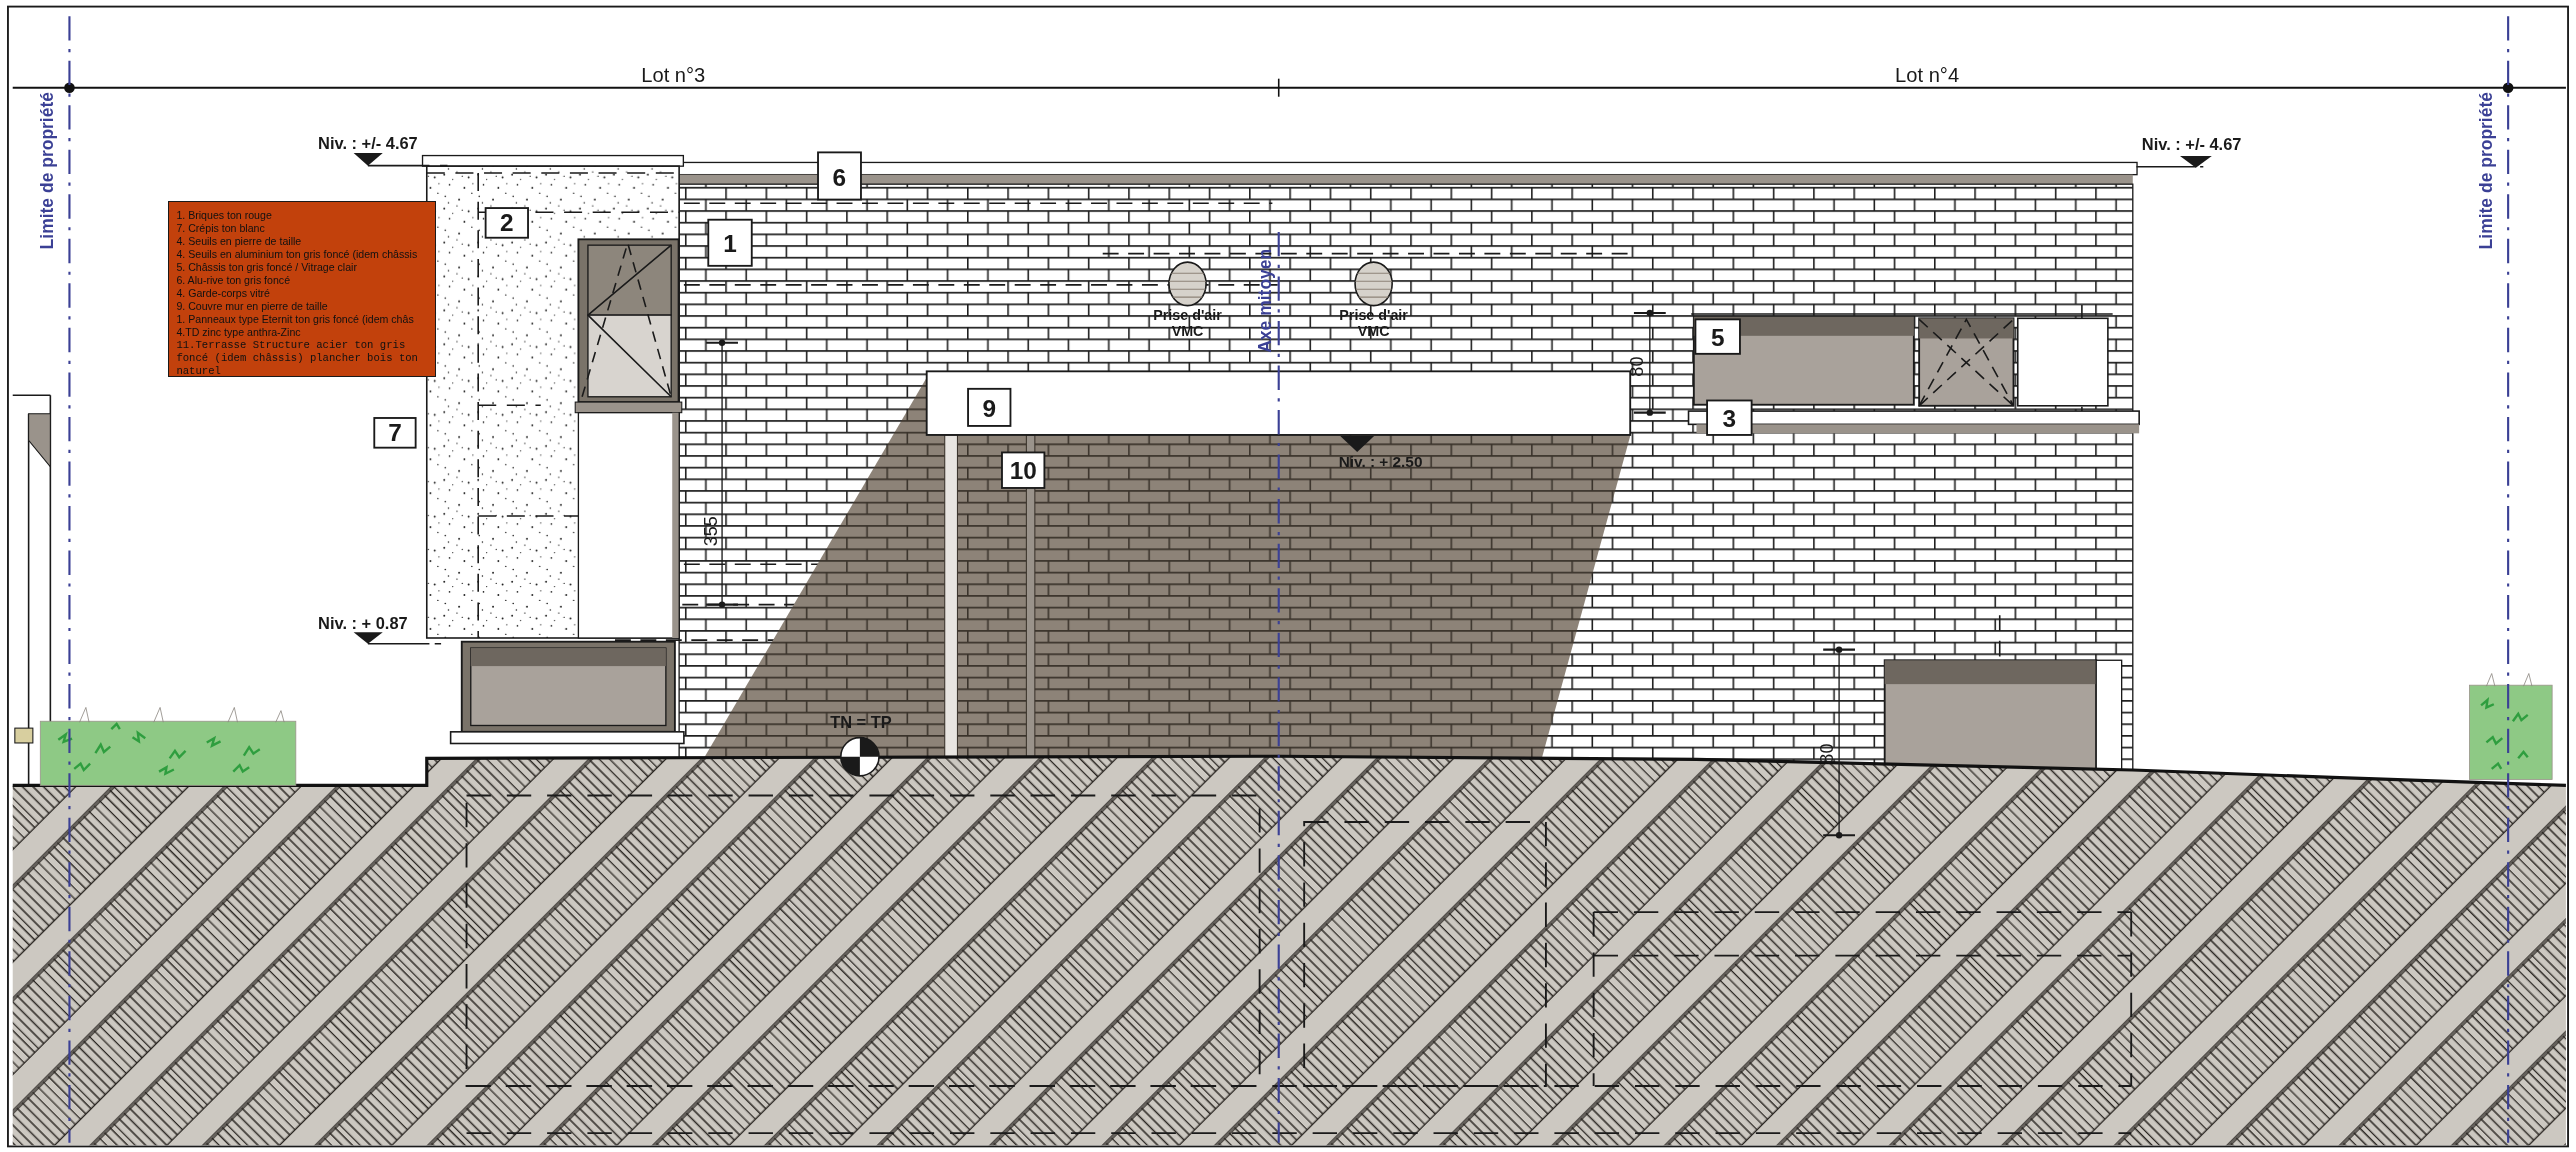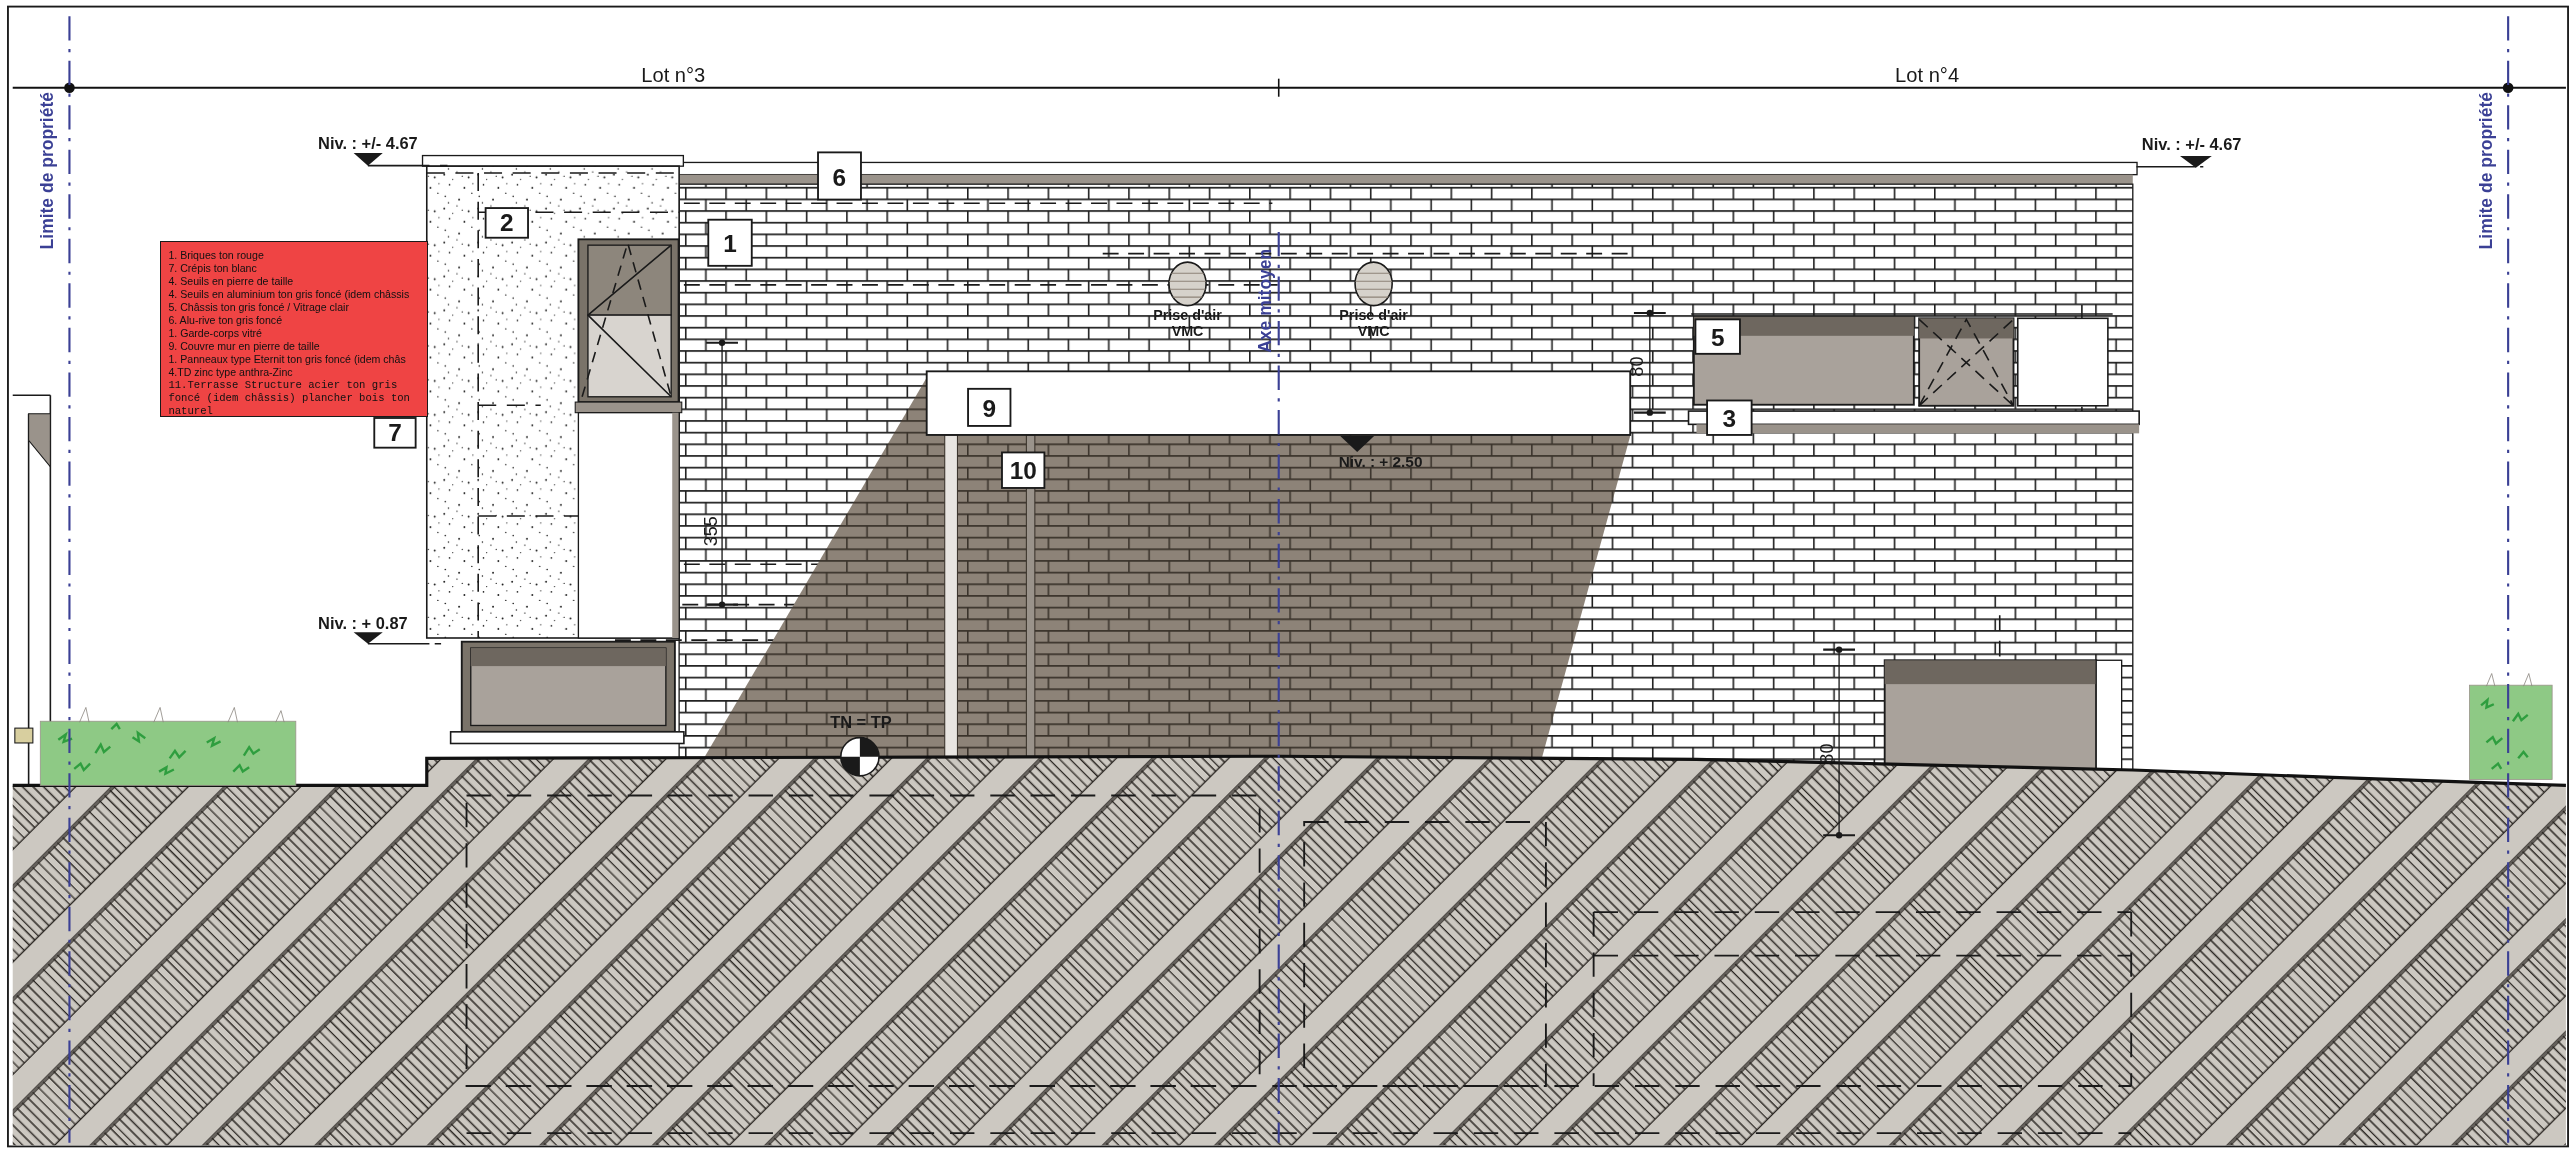--- a/index.html
+++ b/index.html
@@ -1,22 +1,22 @@
 <!DOCTYPE html>
 <html style="font-size:8.5px"><head>
 <meta charset="utf-8">
 <style>
   html,body{margin:0;padding:0;background:#fff;}
   .sheet{position:relative;width:2576px;height:1153px;background:#fff;
          font-family:"Liberation Sans",sans-serif;overflow:hidden;}
   .sheet svg{position:absolute;left:0;top:0;}
-  .legend-box{position:absolute;left:160px;top:201px;width:268px;height:176px;
-      border:1.6px solid #1a1a1a;background:#ef4444;box-sizing:border-box;
+  .legend-box{position:absolute;left:168px;top:201px;width:268px;height:176px;
+      border:1.6px solid #1a1a1a;background:#c2410c;box-sizing:border-box;
       padding:7.4px 4.2px 4.2px 7.4px;font-size:10.6px;line-height:13px;color:#111;
-      overflow:hidden;margin-top:40px;}
+      overflow:hidden;}
   .legend-line{white-space:nowrap;}
   .legend-line.wrap{white-space:normal;font-family:Liberation Mono, monospace;}
   text{fill:#1a1a1a;}
   .lbl{font-weight:bold;}
   .blue{fill:#3b4095;font-weight:bold;}
 </style>
 </head>
 <body>
 
 <div class="sheet">
@@ -308,21 +308,21 @@
   </g>
 </svg>
 
 <div class="legend-box">
   <div class="legend-line">1. Briques ton rouge</div>
   <div class="legend-line">7. Crépis ton blanc</div>
   <div class="legend-line">4. Seuils en pierre de taille</div>
   <div class="legend-line">4. Seuils en aluminium ton gris foncé (idem châssis</div>
   <div class="legend-line">5. Châssis ton gris foncé / Vitrage clair</div>
   <div class="legend-line">6. Alu-rive ton gris foncé</div>
-  <div class="legend-line">1. Garde-corps vitré</div>
+  <div class="legend-line">4. Garde-corps vitré</div>
   <div class="legend-line">9. Couvre mur en pierre de taille</div>
   <div class="legend-line">1. Panneaux type Eternit ton gris foncé (idem châs</div>
   <div class="legend-line">4.TD zinc type anthra-Zinc</div>
   <div class="legend-line wrap">11.Terrasse Structure acier ton gris foncé (idem châssis) plancher bois ton naturel</div>
 </div>
 
 </div>
 
 
 </body></html>

